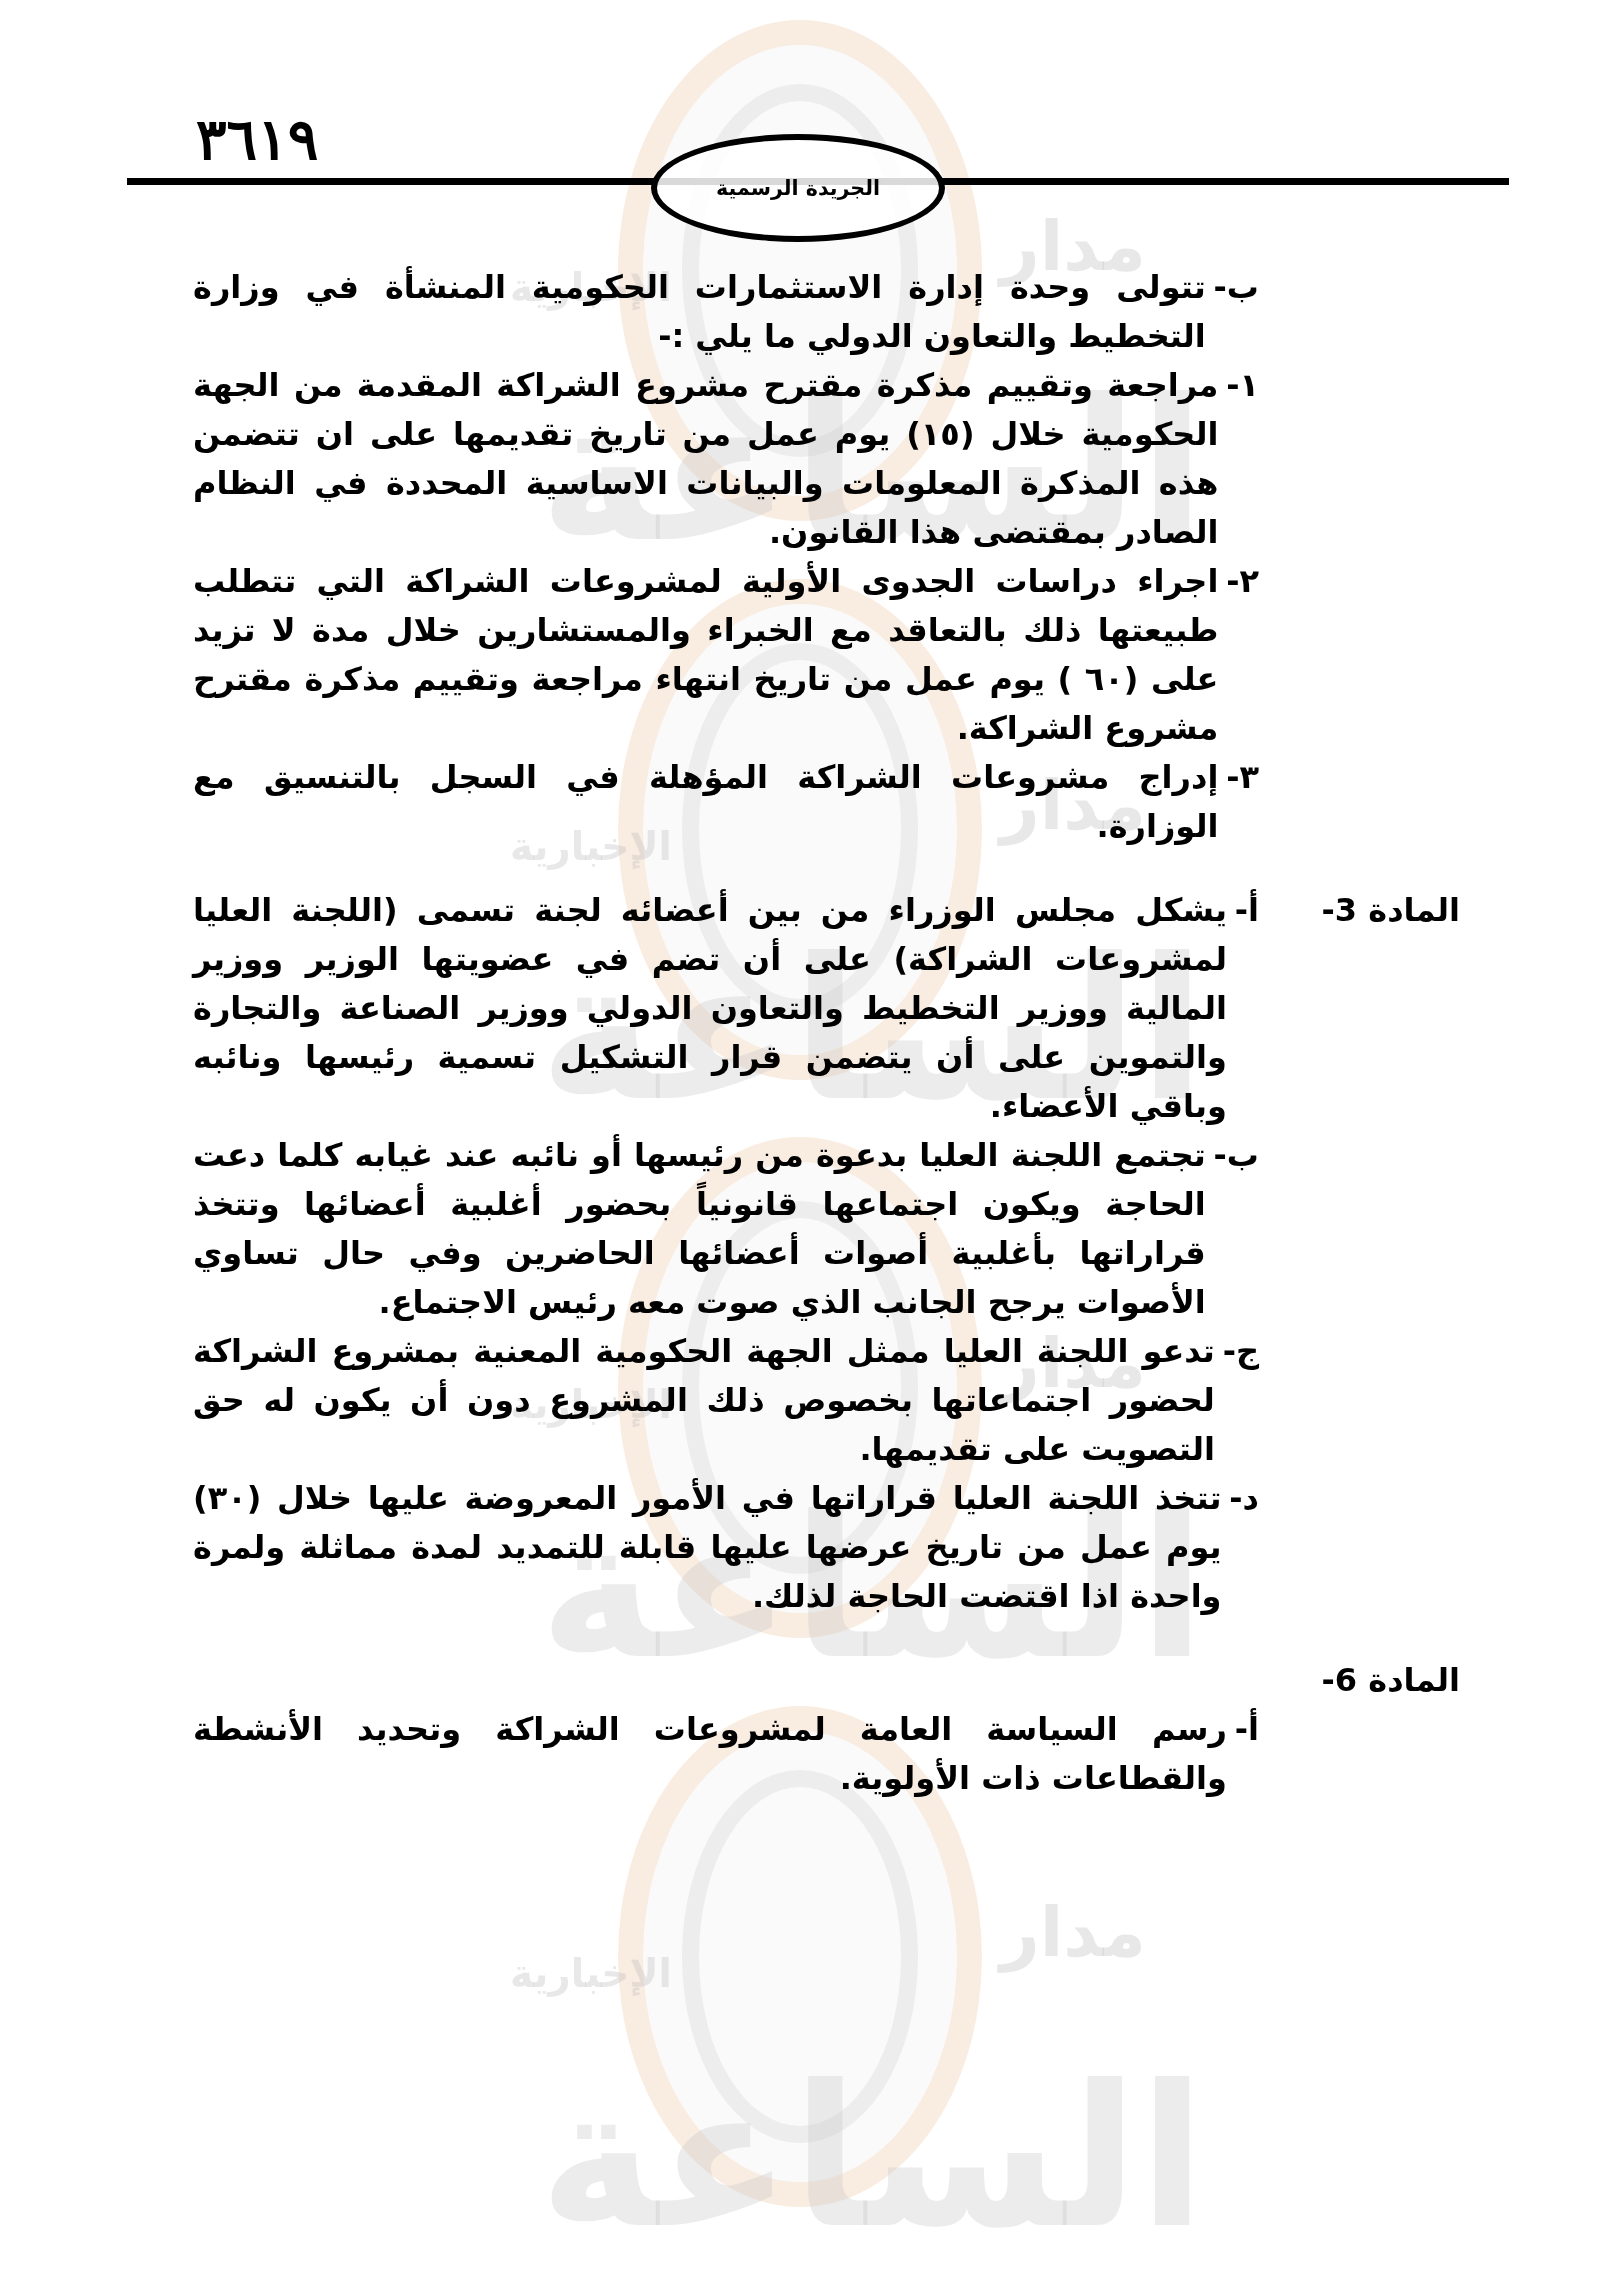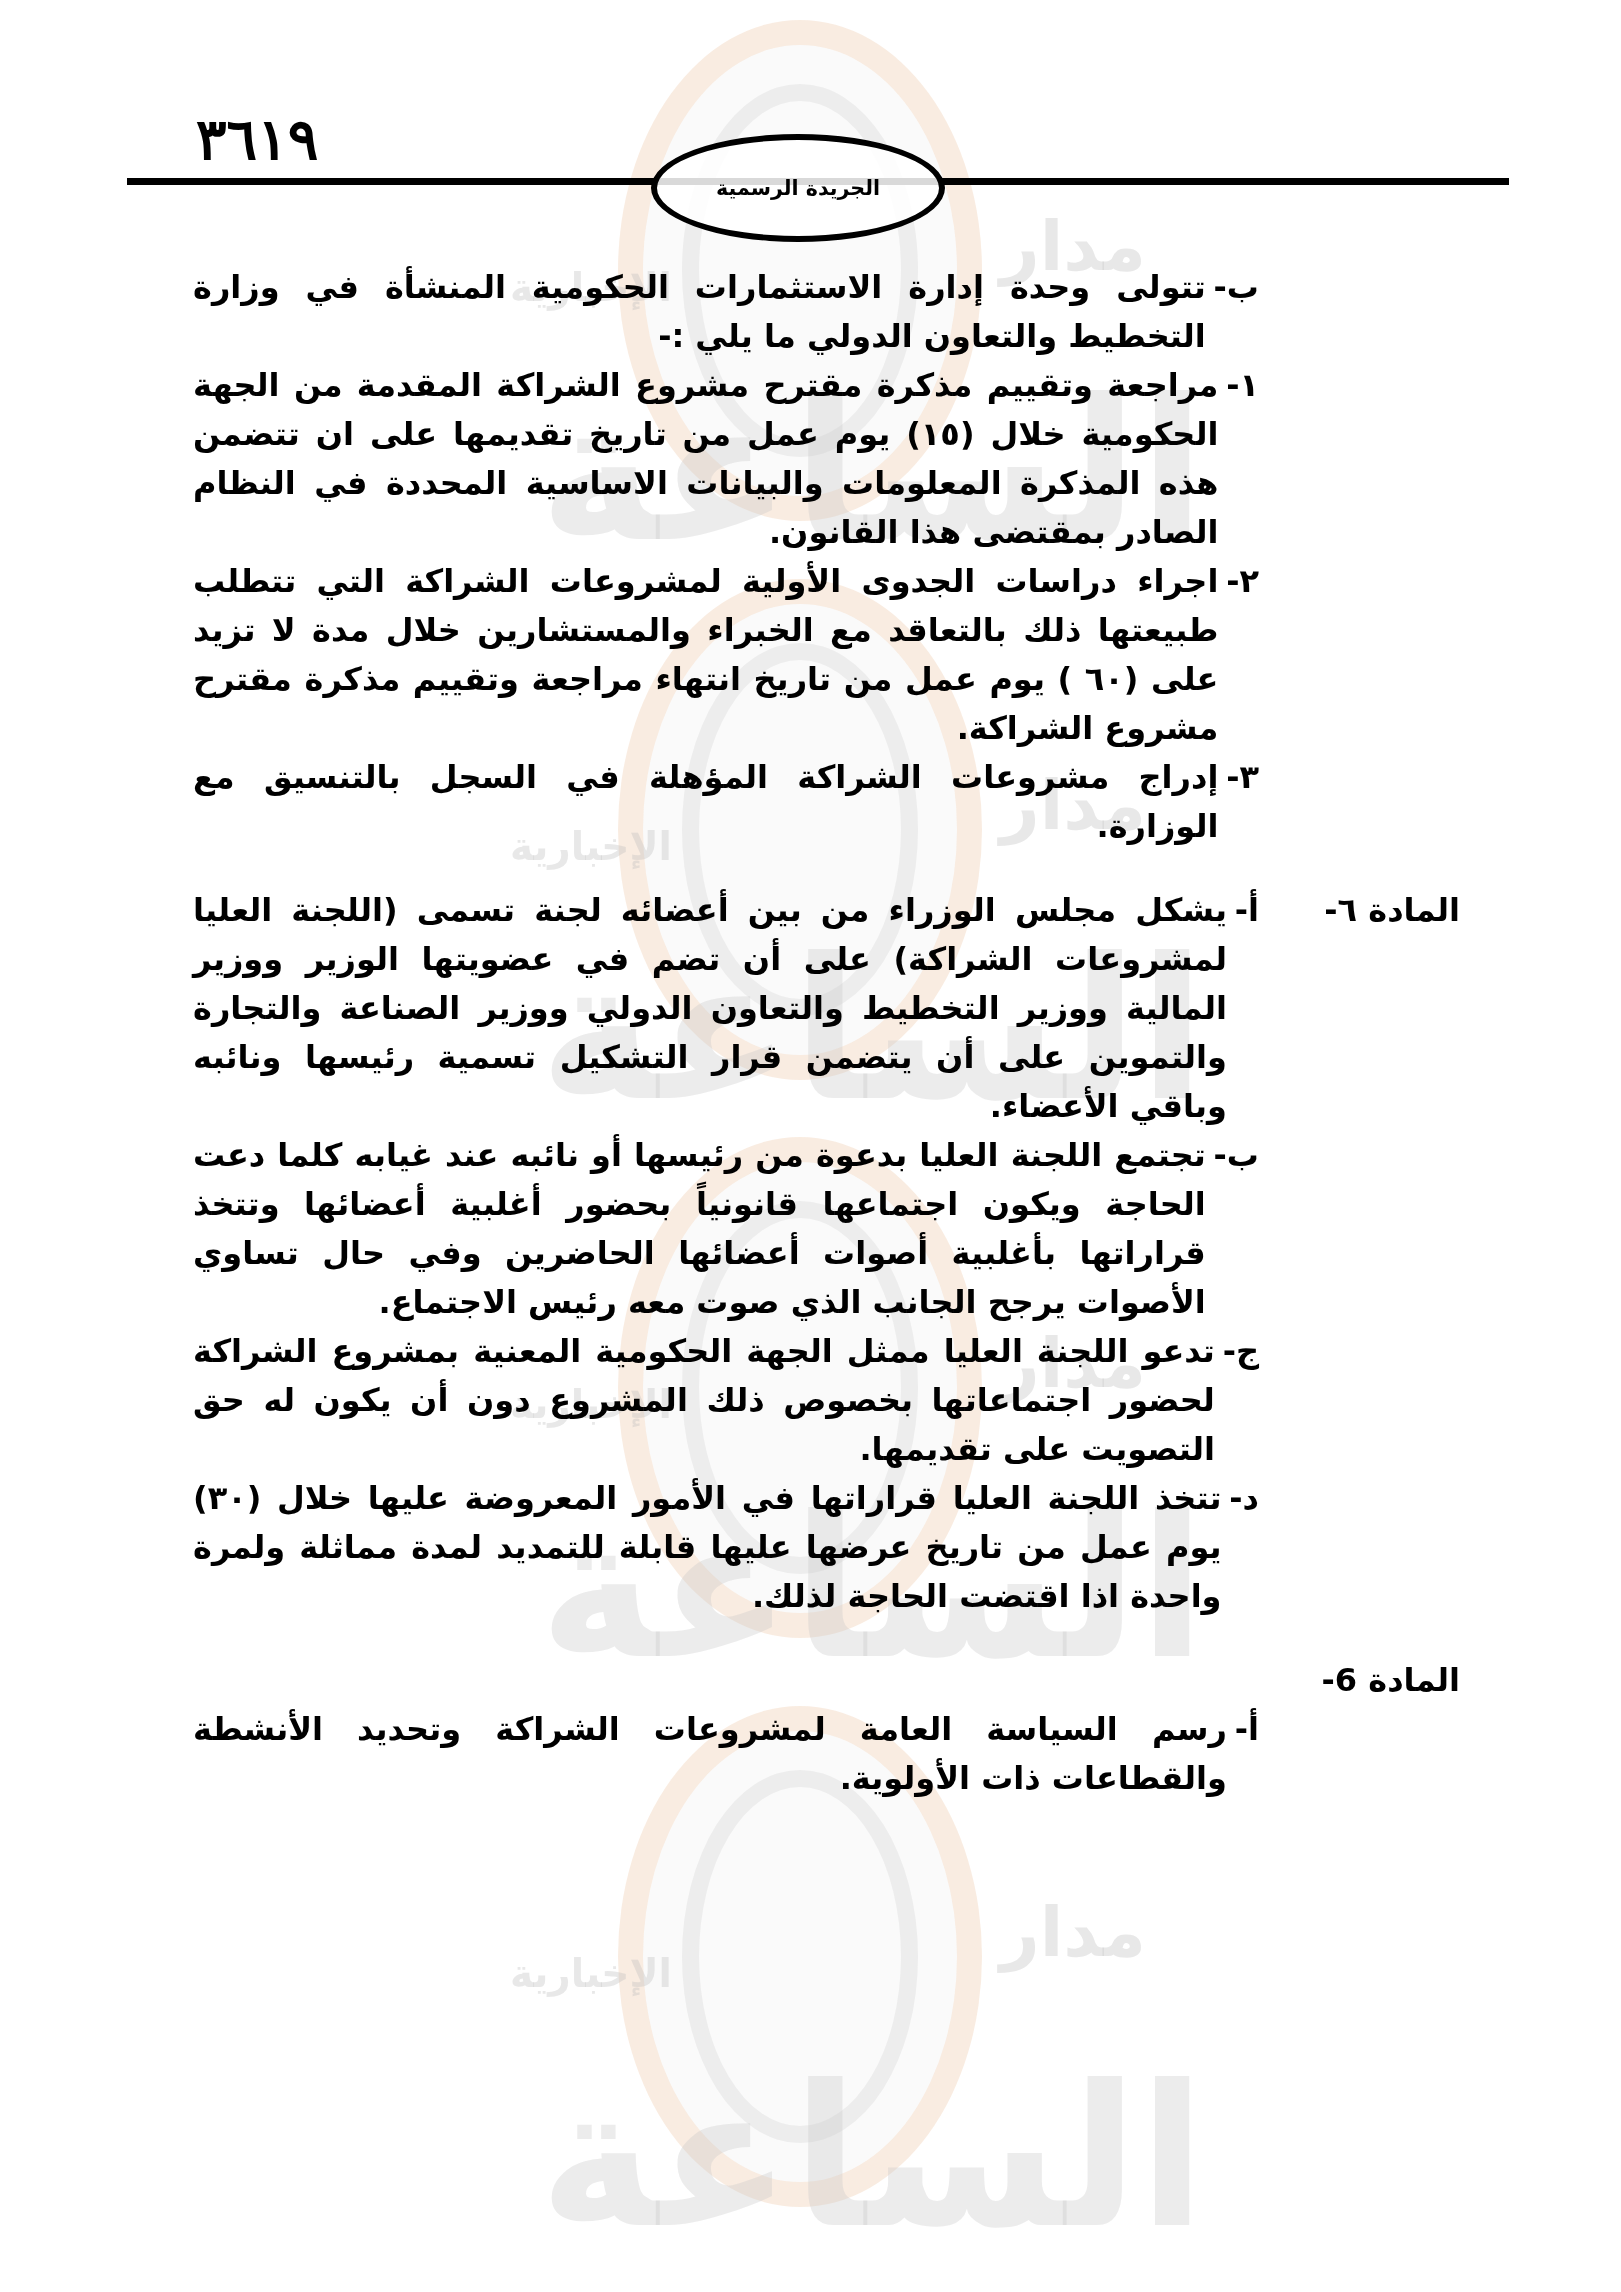--- a/index.html
+++ b/index.html
@@ -134,21 +134,21 @@
     </div>
     <div class="item">
       <span class="marker">٣-</span>
       <span class="text">إدراج مشروعات الشراكة المؤهلة في السجل بالتنسيق مع الوزارة.</span>
     </div>
   </div>
 
   <div class="gap-lg"></div>
 
   <div class="article">
-    <span class="art-label">المادة ٦-</span>
+    <span class="art-label">المادة 3-</span>
     <div class="art-body">
       <div class="item">
         <span class="marker">أ-</span>
         <span class="text">يشكل مجلس الوزراء من بين أعضائه لجنة تسمى (اللجنة العليا لمشروعات الشراكة) على أن تضم في عضويتها الوزير ووزير المالية ووزير التخطيط والتعاون الدولي ووزير الصناعة والتجارة والتموين على أن يتضمن قرار التشكيل تسمية رئيسها ونائبه وباقي الأعضاء.</span>
       </div>
     </div>
   </div>
   <div class="para item-block">
     <div class="item">
       <span class="marker">ب-</span>

